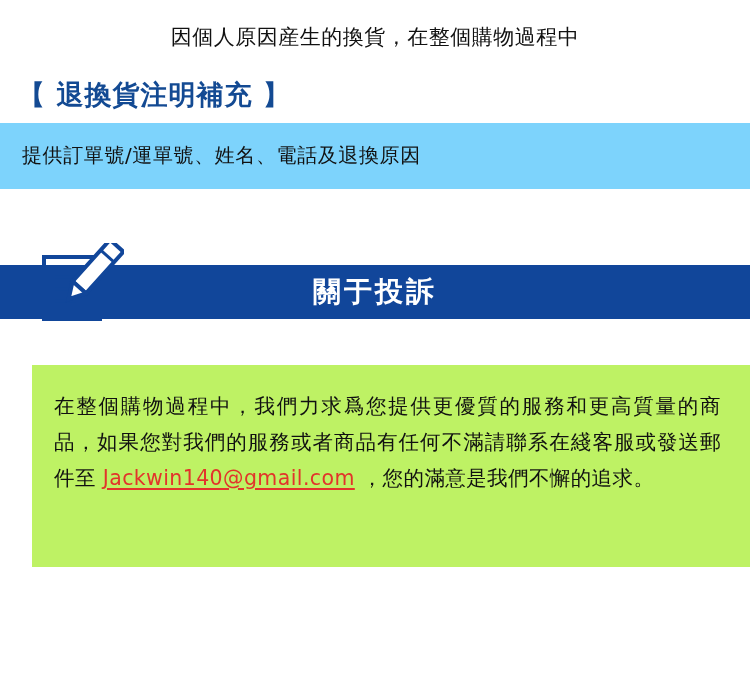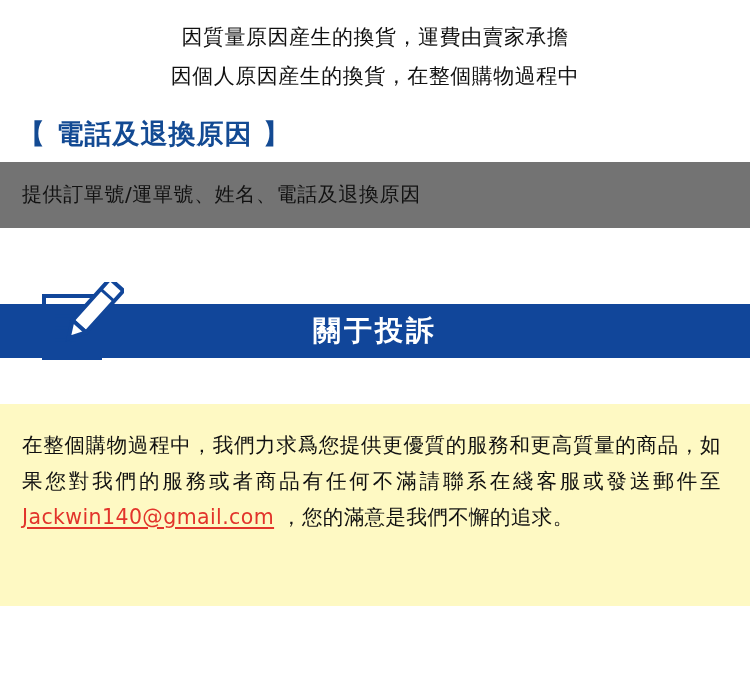--- a/index.html
+++ b/index.html
@@ -38,21 +38,21 @@
   .blue-heading {
     color: #134a93;
     font-size: 27px;
     font-weight: bold;
     letter-spacing: 1px;
     margin: 20px 0 10px 18px;
   }
 
   
   .cream-block {
-    background: #737373;
+    background: #7dd3fc;
     padding: 16px 0 18px 0;
   }
   .cream-block .line {
     font-size: 20px;
     line-height: 1.0;
     color: #111111;
     padding: 6px 0 6px 22px;
     letter-spacing: 0.6px;
   }
 
@@ -86,48 +86,48 @@
   .banner-icon {
     position: absolute;
     left: 38px;
     top: 0px;
     width: 86px;
     height: 84px;
   }
 
   
   .complaint-block {
-    background: #fef9c3;
+    background: #bef264;
     margin-top: 38px;
     padding: 24px 29px 70px 22px;
+    margin-left: 32px;
   }
   .complaint-para {
     font-size: 20.5px;
     line-height: 1.75;
     color: #111111;
     letter-spacing: 0.4px;
     text-align: justify;
   }
   .email {
     color: #e2342b;
     text-decoration: underline;
     text-underline-offset: 3px;
   }
 </style>
 </head>
 <body>
 
 <div class="page">
 
   <div class="top-lines">
-    <div class="top-line">因質量原因産生的換貨，運費由賣家承擔</div>
     <div class="top-line">因個人原因産生的換貨，在整個購物過程中</div>
   </div>
 
-  <div class="blue-heading">【 電話及退換原因 】</div>
+  <div class="blue-heading">【 退換貨注明補充 】</div>
 
   <div class="cream-block">
     <div class="line">提供訂單號/運單號、姓名、電話及退換原因</div>
   </div>
 
   <div class="banner-wrap">
     <div class="banner-bar"></div>
     <div class="banner-title">關于投訴</div>
     <span class="banner-icon">
       <svg width="86" height="84" viewBox="0 0 86 84" xmlns="http://www.w3.org/2000/svg">

